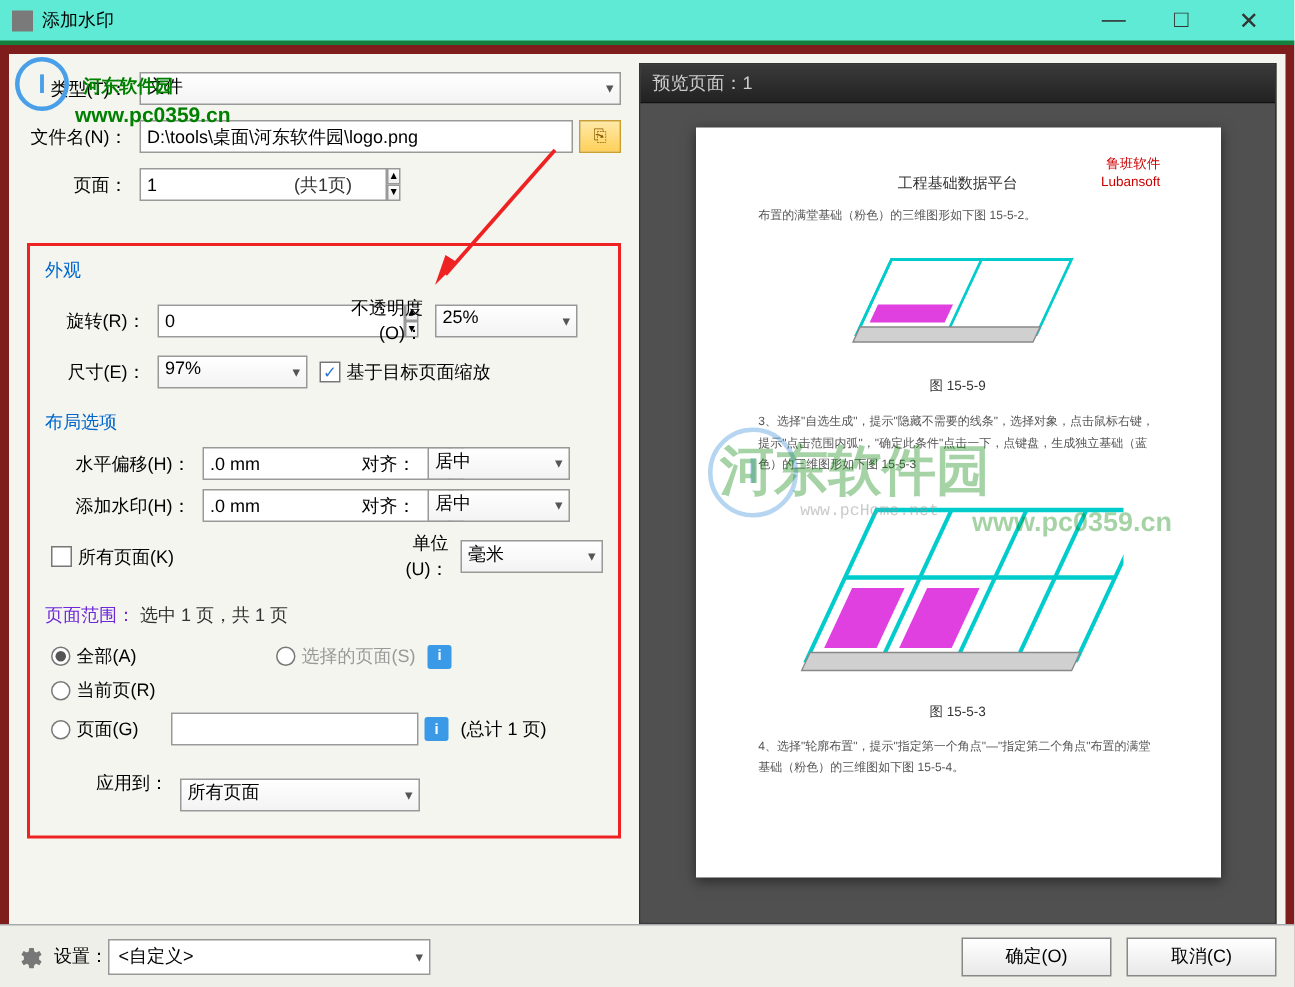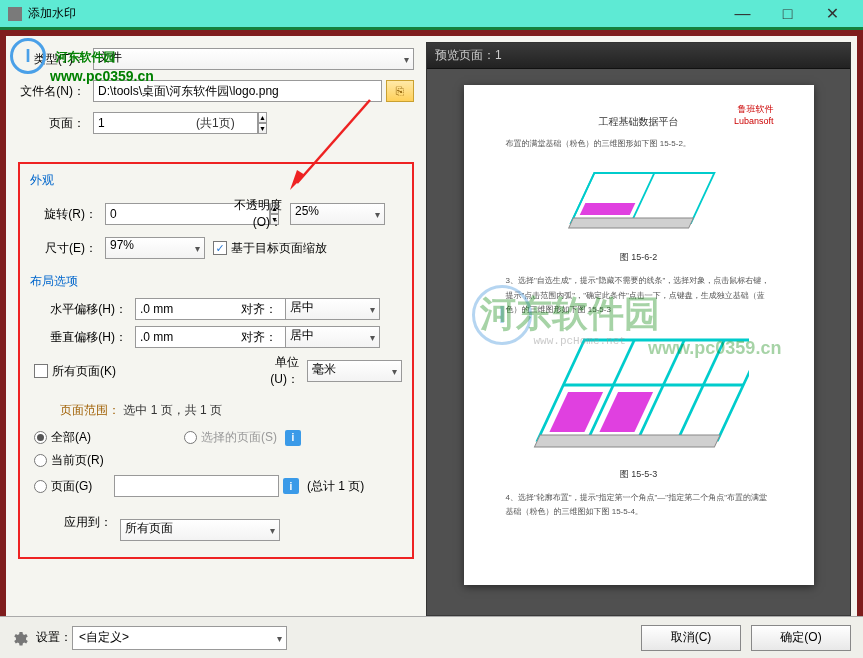--- a/index.html
+++ b/index.html
@@ -42,21 +42,21 @@
     .section-title { color: #0066cc; margin-bottom: 8px; }
     
     .checkbox-row { display: flex; align-items: center; gap: 4px; }
     .checkbox { width: 14px; height: 14px; border: 1px solid #777; background: #fff; display: inline-flex; align-items: center; justify-content: center; color: #2a7ad4; font-size: 11px; }
     
     .radio { width: 13px; height: 13px; border: 1px solid #777; border-radius: 50%; background: #fff; display: inline-flex; align-items: center; justify-content: center; }
     .radio.checked::after { content: ""; width: 7px; height: 7px; background: #555; border-radius: 50%; }
     
     .info-icon { width: 16px; height: 16px; background: #3a9ae8; color: #fff; display: inline-flex; align-items: center; justify-content: center; font-size: 10px; font-weight: bold; border-radius: 2px; margin-left: 4px; }
     
-    .page-range-title { color: #a16207; margin-left: 30px; }
+    .page-range-title { color: #6d28d9; }
     .page-range-summary { color: #333; }
     
     .right-preview { flex: 1; background: #555; margin: 6px 6px 6px 0; border: 1px solid #333; display: flex; flex-direction: column; }
     .preview-header { background: linear-gradient(#3a3a3a, #222); color: #ccc; padding: 4px 8px; border-bottom: 1px solid #111; }
     .preview-body { flex: 1; background: #505050; display: flex; align-items: flex-start; justify-content: center; padding: 16px; position: relative; }
     .page-preview { width: 350px; height: 500px; background: #fff; box-shadow: 0 2px 8px rgba(0,0,0,0.5); position: relative; padding: 30px; }
     .lubansoft-logo { position: absolute; top: 18px; right: 40px; color: #c00; font-size: 9px; text-align: right; }
     .doc-title { text-align: center; font-size: 10px; color: #333; margin-bottom: 4px; }
     .doc-caption { text-align: center; font-size: 9px; color: #333; margin: 6px 0; }
     .doc-text { font-size: 8px; color: #555; line-height: 1.8; padding: 4px 12px; }
@@ -159,21 +159,21 @@
             <div class="spinner-btns">
               <div class="spinner-btn">▲</div>
               <div class="spinner-btn">▼</div>
             </div>
           </div>
         <div class="form-label" style="width:55px;">对齐：</div>
         <div class="form-input combo" style="flex:0 0 95px;"><span>居中</span><span class="dropdown-arrow">▾</span></div>
       </div>
 
       <div class="form-row">
-        <div class="form-label" style="width:105px;">垂直偏移(H)：</div>
+        <div class="form-label" style="width:105px;">添加水印(H)：</div>
         <div class="spinner">
             <input value=".0 mm" style="">
             <div class="spinner-btns">
               <div class="spinner-btn">▲</div>
               <div class="spinner-btn">▼</div>
             </div>
           </div>
         <div class="form-label" style="width:55px;">对齐：</div>
         <div class="form-input combo" style="flex:0 0 95px;"><span>居中</span><span class="dropdown-arrow">▾</span></div>
       </div>
@@ -241,21 +241,21 @@
         <div class="doc-title">工程基础数据平台</div>
         <div class="doc-text">布置的满堂基础（粉色）的三维图形如下图 15-5-2。</div>
         <svg class="model3d" width="180" height="80" viewBox="0 0 180 80">
           <g transform="skewX(-25)">
             <rect x="50" y="10" width="120" height="50" fill="none" stroke="#00cccc" stroke-width="2"></rect>
             <rect x="50" y="10" width="60" height="50" fill="none" stroke="#00cccc" stroke-width="2"></rect>
             <rect x="50" y="55" width="120" height="10" fill="#d0d0d0" stroke="#888"></rect>
             <rect x="55" y="40" width="50" height="12" fill="#e040e0"></rect>
           </g>
         </svg>
-        <div class="doc-caption">图 15-6-2</div>
+        <div class="doc-caption">图 15-5-9</div>
         <div class="doc-text">3、选择"自选生成"，提示"隐藏不需要的线条"，选择对象，点击鼠标右键，提示"点击范围内弧"，"确定此条件"点击一下，点键盘，生成独立基础（蓝色）的三维图形如下图 15-5-3</div>
         <svg class="model3d" width="220" height="130" viewBox="0 0 220 130">
           <g transform="skewX(-25) translate(40,0)">
             <rect x="20" y="10" width="180" height="100" fill="none" stroke="#00cccc" stroke-width="3"></rect>
             <line x1="70" y1="10" x2="70" y2="110" stroke="#00cccc" stroke-width="3"></line>
             <line x1="120" y1="10" x2="120" y2="110" stroke="#00cccc" stroke-width="3"></line>
             <line x1="160" y1="10" x2="160" y2="110" stroke="#00cccc" stroke-width="3"></line>
             <line x1="20" y1="55" x2="200" y2="55" stroke="#00cccc" stroke-width="3"></line>
             <rect x="28" y="62" width="35" height="40" fill="#e040e0"></rect>
             <rect x="78" y="62" width="35" height="40" fill="#e040e0"></rect>
@@ -278,22 +278,22 @@
     <svg class="gear-icon" viewBox="0 0 24 24">
         <path fill="#777" d="M12,8A4,4 0 0,1 16,12A4,4 0 0,1 12,16A4,4 0 0,1 8,12A4,4 0 0,1 12,8M12,10A2,2 0 0,0 10,12A2,2 0 0,0 12,14A2,2 0 0,0 14,12A2,2 0 0,0 12,10M10,22L9.5,19C8.9,18.8 8.3,18.5 7.8,18.1L5,19.3L3,15.9L5.3,14.2C5.3,13.9 5.2,13.4 5.2,13C5.2,12.6 5.3,12.1 5.3,11.8L3,10.1L5,6.7L7.8,7.9C8.3,7.5 8.9,7.2 9.5,7L10,4H14L14.5,7C15.1,7.2 15.7,7.5 16.2,7.9L19,6.7L21,10.1L18.7,11.8C18.7,12.1 18.8,12.6 18.8,13C18.8,13.4 18.7,13.9 18.7,14.2L21,15.9L19,19.3L16.2,18.1C15.7,18.5 15.1,18.8 14.5,19L14,22H10Z"></path>
       </svg>
     <span>设置：</span>
     <div class="settings-combo">
       <span>&lt;自定义&gt;</span>
       <span class="dropdown-arrow">▾</span>
     </div>
   </div>
   <div class="bottom-spacer"></div>
+  <button class="action-btn">确定(O)</button>
   <button class="action-btn">取消(C)</button>
-  <button class="action-btn">确定(O)</button>
 </div>
 
 <div class="watermark-overlay">
   <div class="wm-top">
     <span style="display:inline-block;width:36px;height:36px;border-radius:50%;border:3px solid #4aa0e8;color:#4aa0e8;text-align:center;line-height:30px;font-size:18px;vertical-align:middle;margin-right:4px;">I</span>
     <span>河东软件园</span>
   </div>
   <div class="wm-url-top">www.pc0359.cn</div>
   <div class="wm-logo-center">I</div>
   <div class="wm-center">河东软件园</div>

